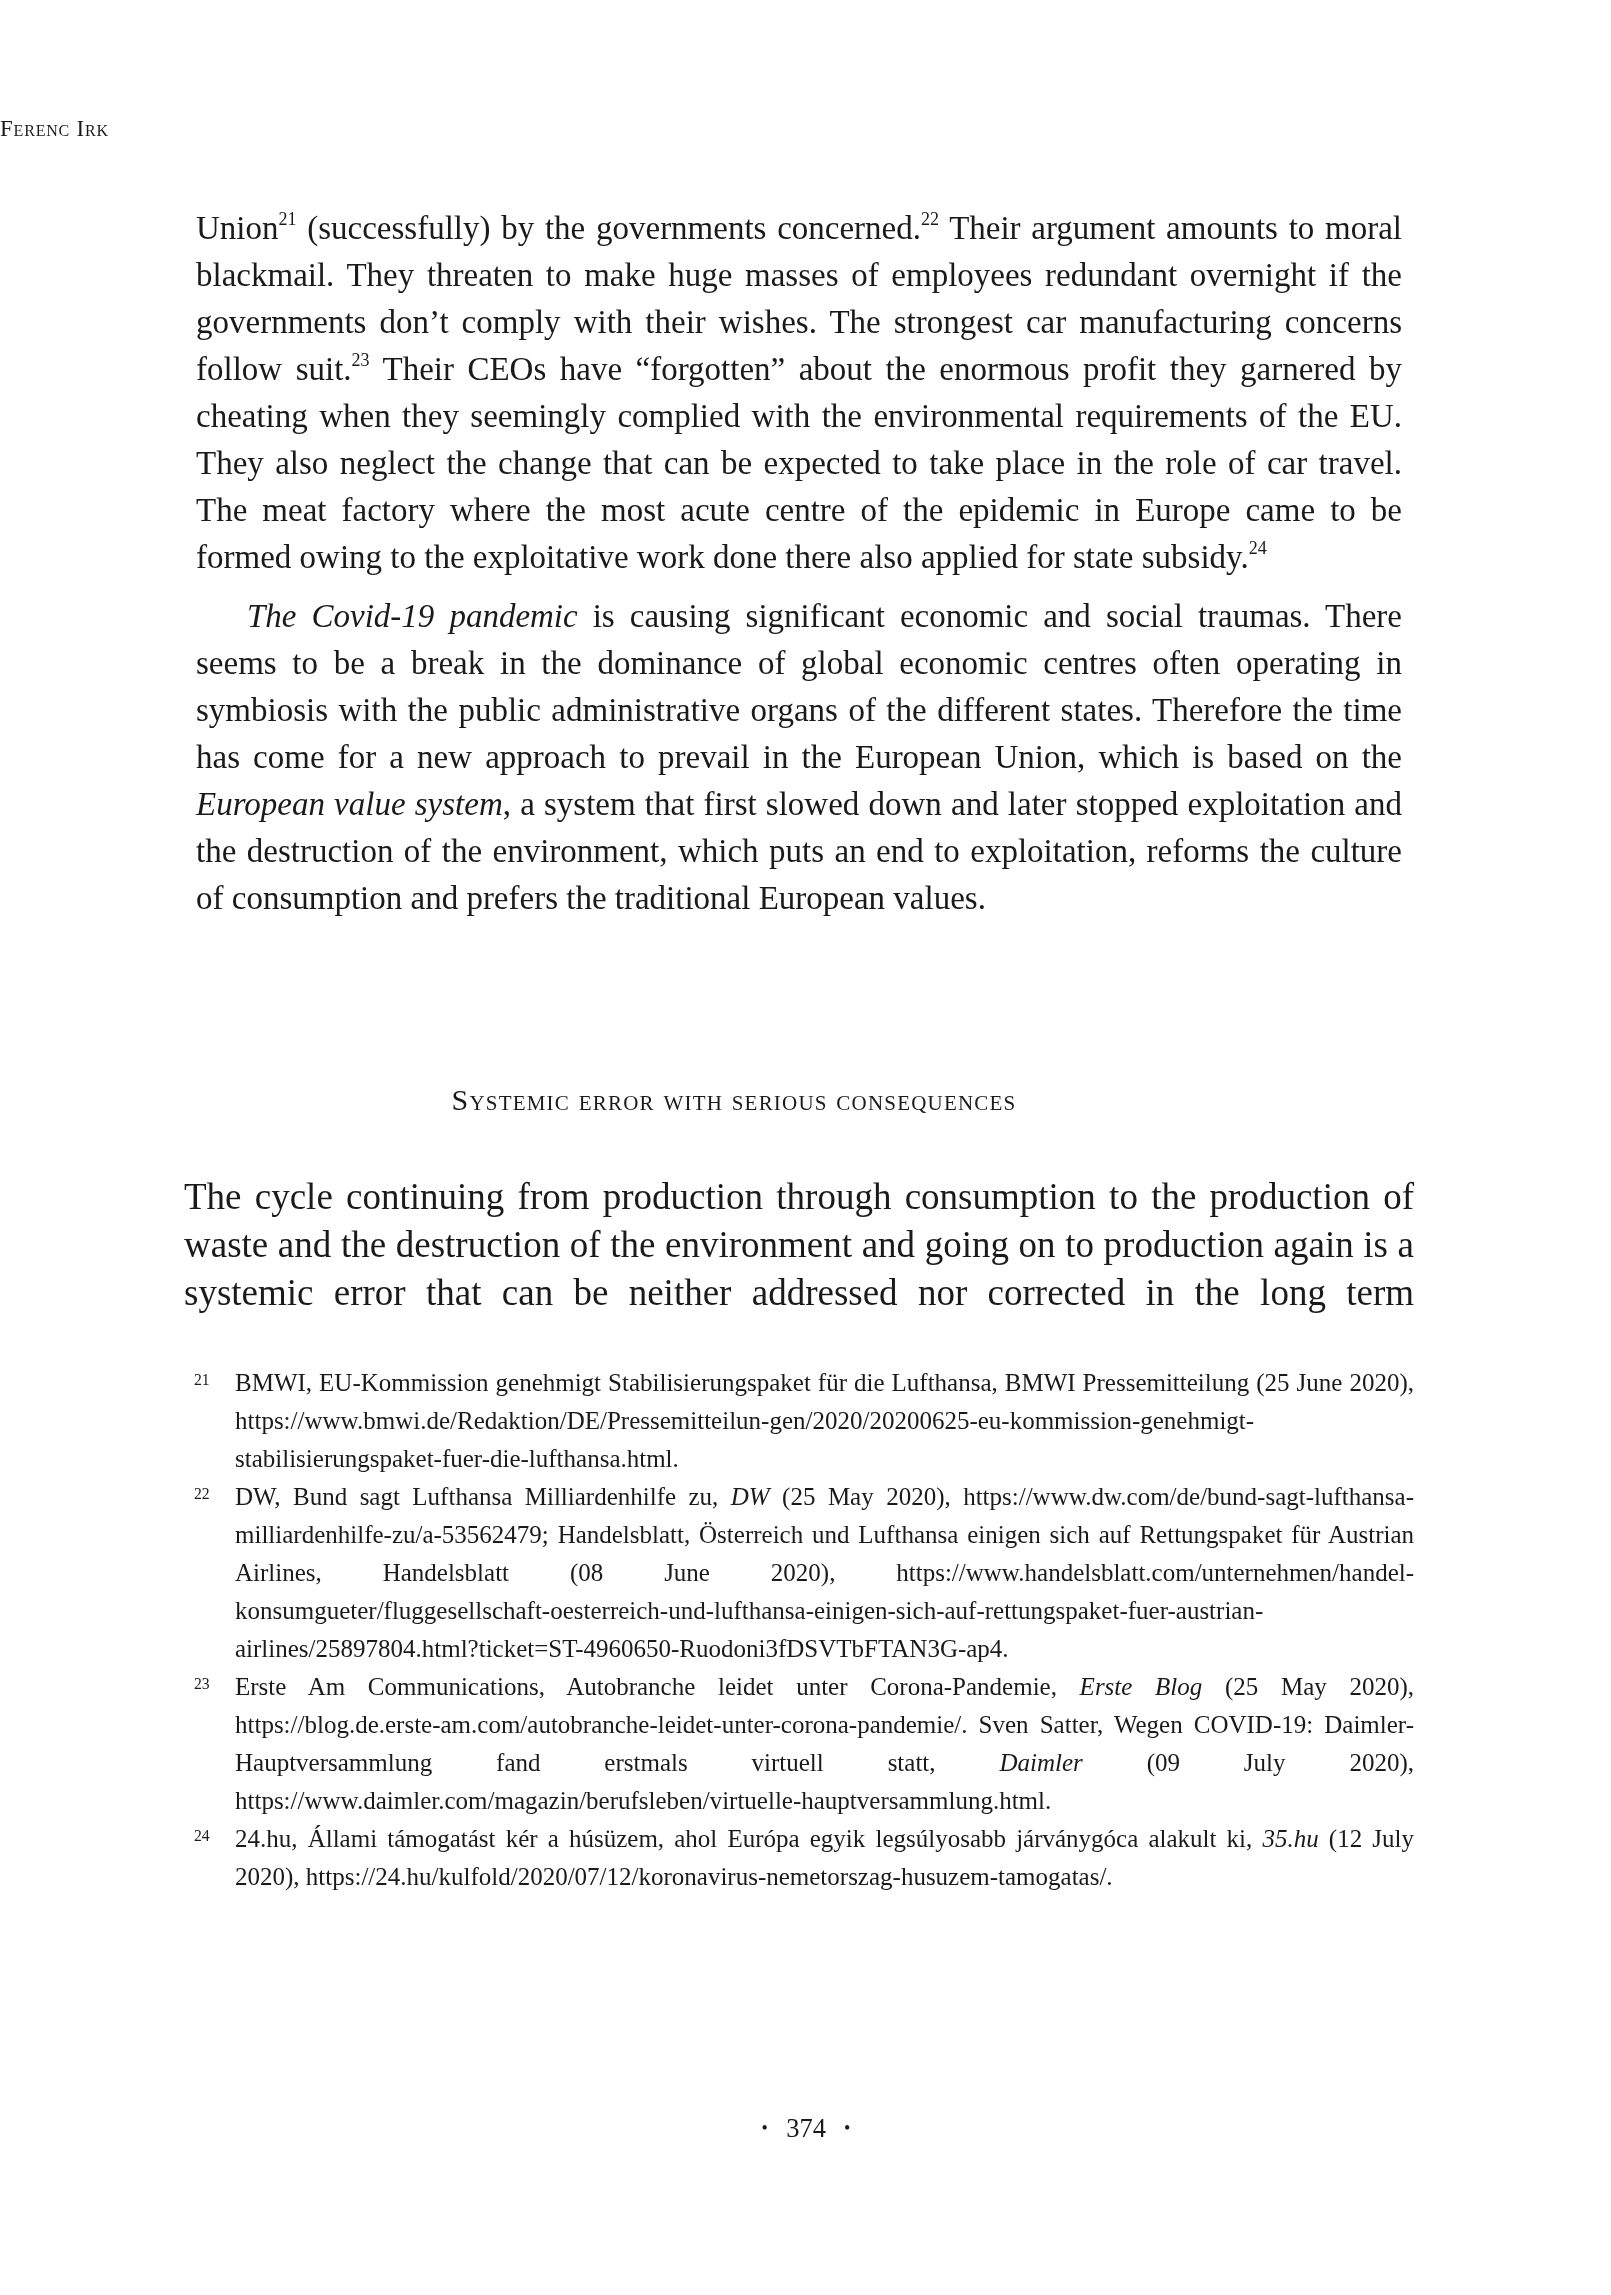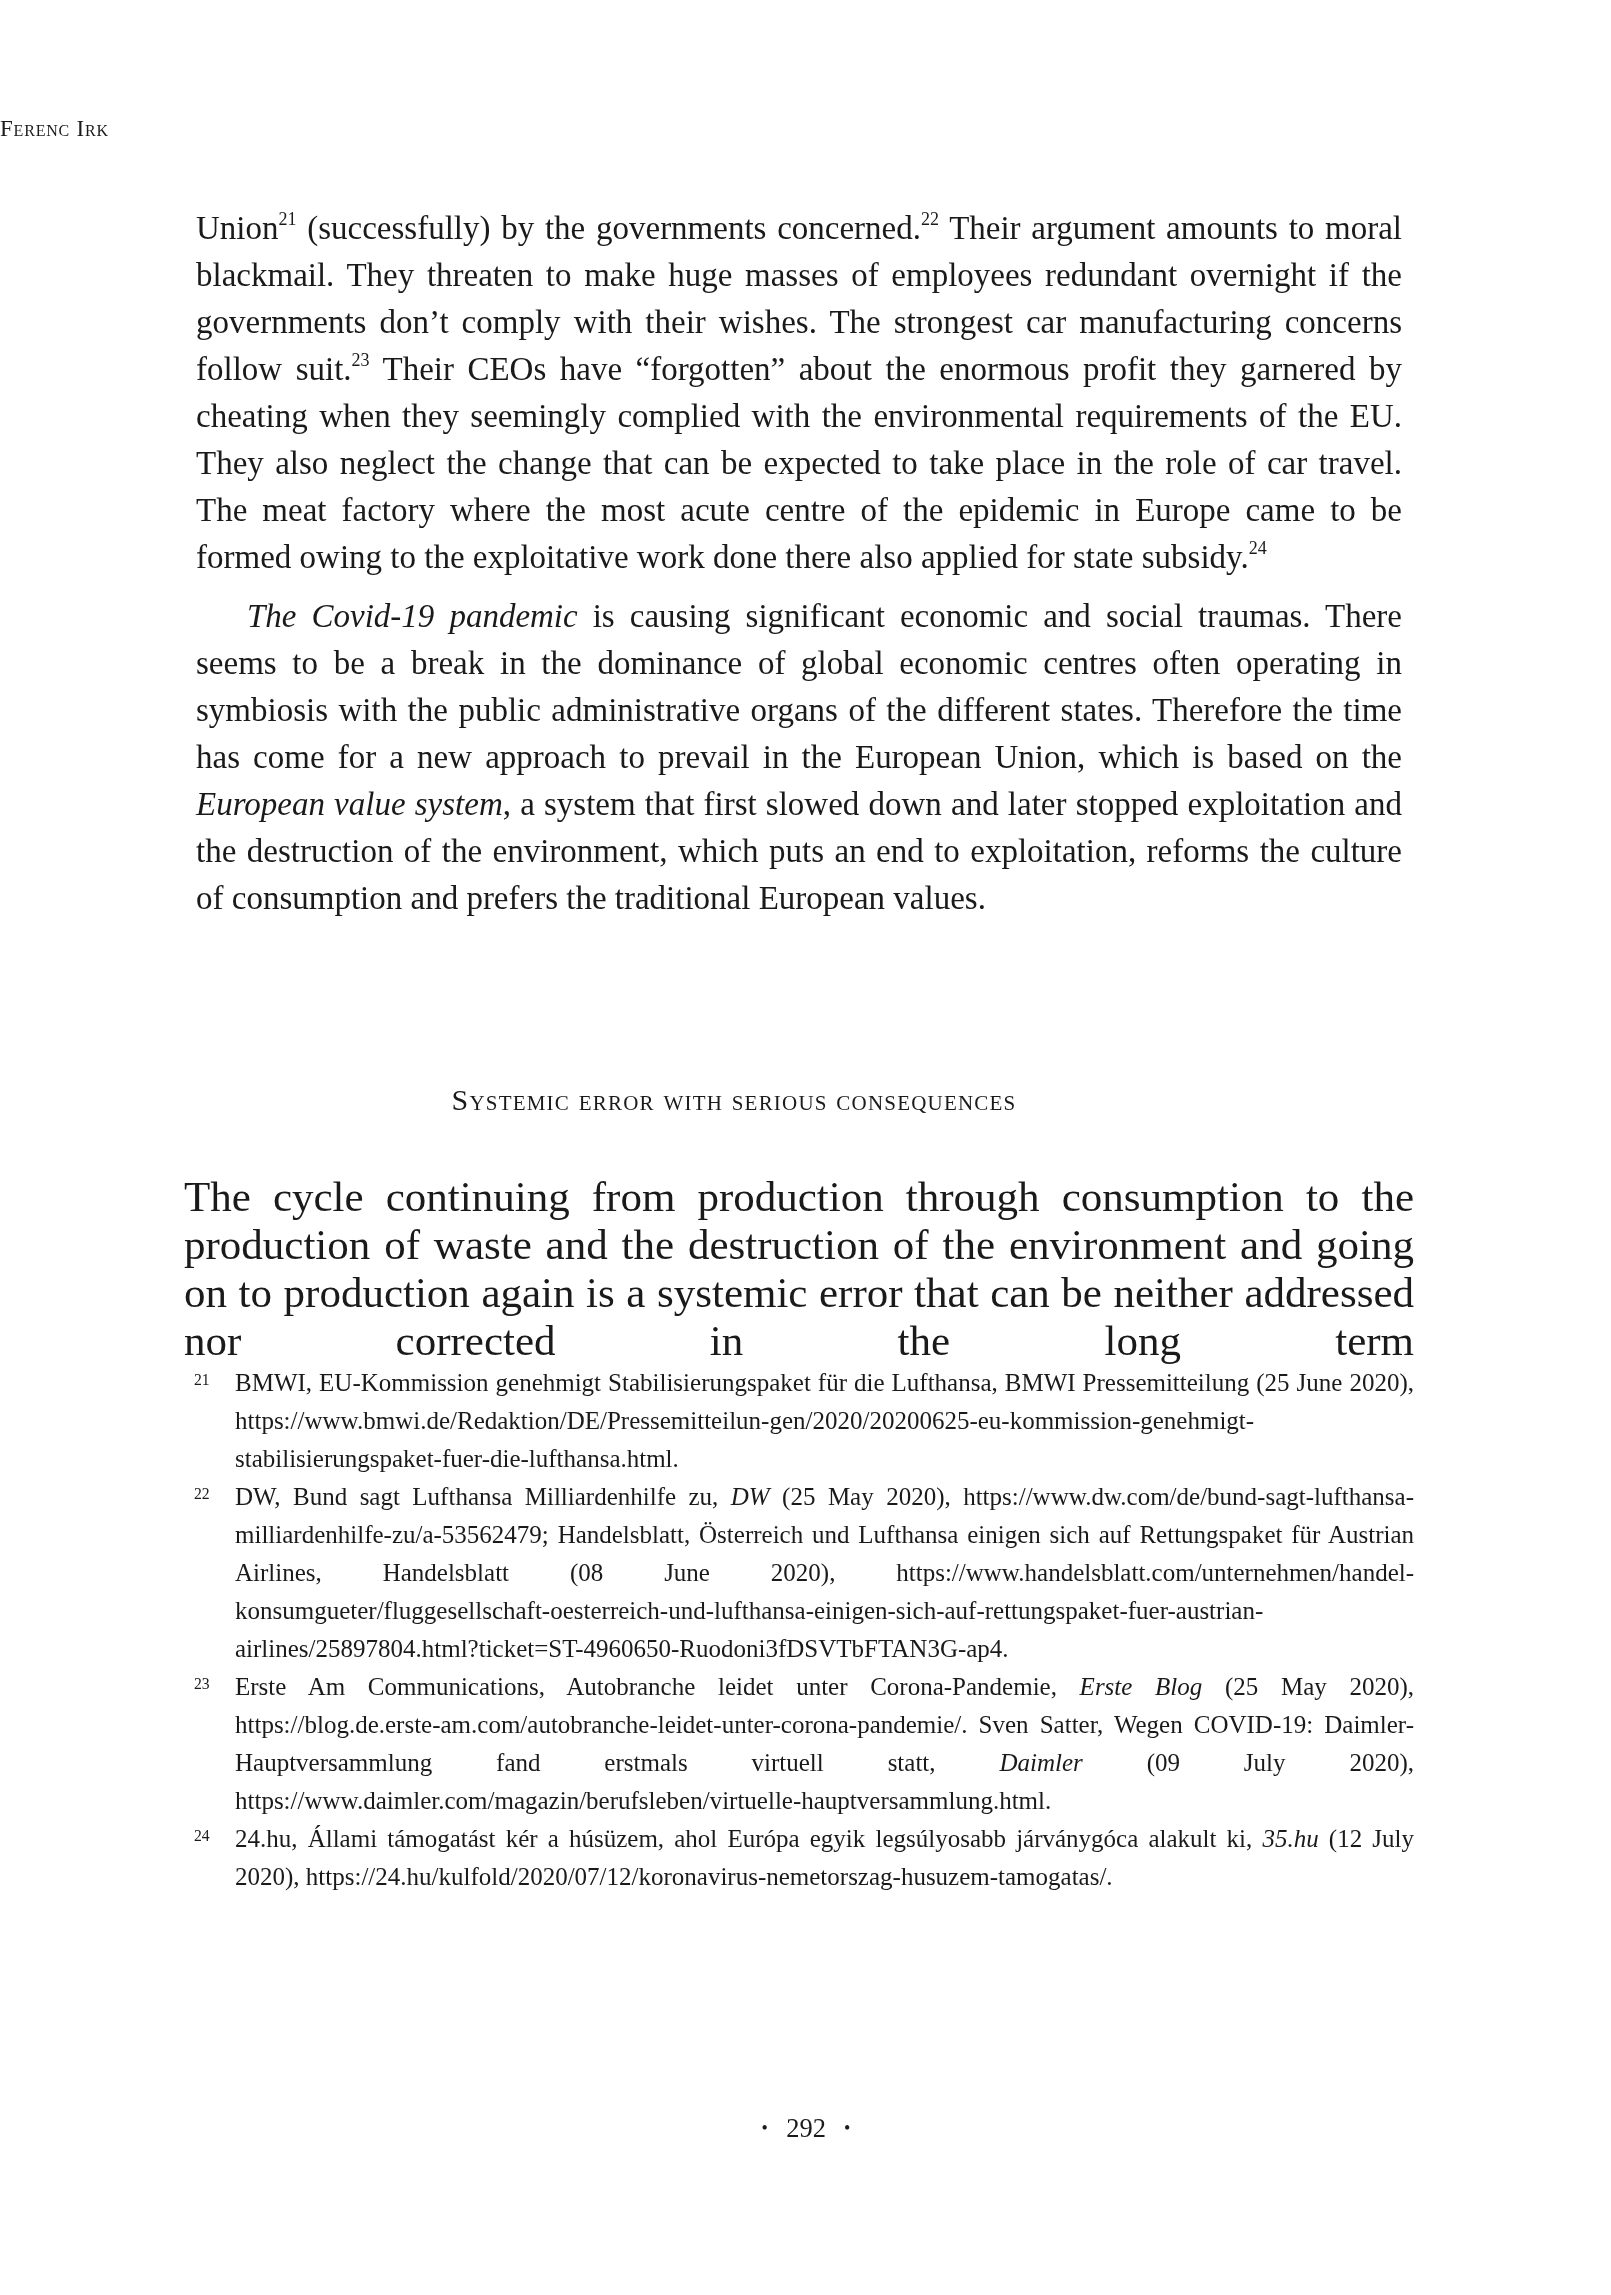--- a/index.html
+++ b/index.html
@@ -7,21 +7,21 @@
          font-family: "Liberation Serif", "DejaVu Serif", serif; }
   .running-head { position: absolute; top: 116px; left: 0; width: 1612px; text-align: left;
          font-size: 23px; font-variant: small-caps; letter-spacing: 0.8px; }
   .text-block { position: absolute; left: 184px; width: 1230px; }
   .body-text { top: 193px; font-size: 33px; line-height: 47px; text-align: justify; }
   .body-text p { margin: 12px; }
   .body-text p.indent { text-indent: 51px; }
   sup.fn { font-size: 18px; vertical-align: 14px; line-height: 0; }
   .section-heading { position: absolute; top: 1083px; left: 0; width: 1468px; text-align: center;
          font-size: 30px; font-variant: small-caps; letter-spacing: 1.2px; }
-  .body-text2 { top: 1173px; font-size: 43px; line-height: 48px; text-align: justify; }
+  .body-text2 { top: 1173px; font-size: 37px; line-height: 48px; text-align: justify; }
   .body-text2 p { margin: 0; text-align-last: justify; }
   .footnotes { top: 1364px; font-size: 25px; line-height: 38px; }
   .footnote { position: relative; padding-left: 41px; text-align: justify; margin-bottom: 0; }
   .footnote .fn-num { position: absolute; left: 10px; top: -3.3px; font-size: 15.7px; }
   .footnote .fn-text { display: block; word-break: break-word; margin-left: 10px; }
   .page-number { position: absolute; top: 2113px; left: 0; width: 1612px; text-align: center; font-size: 26.5px; }
   .page-number .dot { font-size: 18px; vertical-align: 3.3px; margin: 0 11.6px; }
   em { font-style: italic; }
 </style>
 </head>
@@ -54,16 +54,16 @@
     <span class="fn-text">Erste Am Communications, Autobranche leidet unter Corona-Pandemie, <em>Erste Blog</em> (25 May 2020), https://blog.de.erste-am.com/autobranche-leidet-unter-corona-pandemie/. Sven Satter, Wegen COVID-19: Daimler-Hauptversammlung fand erstmals virtuell statt, <em>Daimler</em> (09 July 2020), https://www.daimler.com/magazin/berufsleben/virtuelle-hauptversammlung.html.</span>
   </div>
   <div class="footnote">
     <span class="fn-num">24</span>
     <span class="fn-text">24.hu, Állami támogatást kér a húsüzem, ahol Európa egyik legsúlyosabb járványgóca alakult ki, <em>35.hu</em> (12 July 2020), https://24.hu/kulfold/2020/07/12/koronavirus-nemetorszag-husuzem-tamogatas/.</span>
   </div>
 </div>
 
 <div class="page-number">
   <span class="dot">•</span>
-  <span>292</span>
+  <span>374</span>
   <span class="dot">•</span>
 </div>
 
 
 </body></html>

